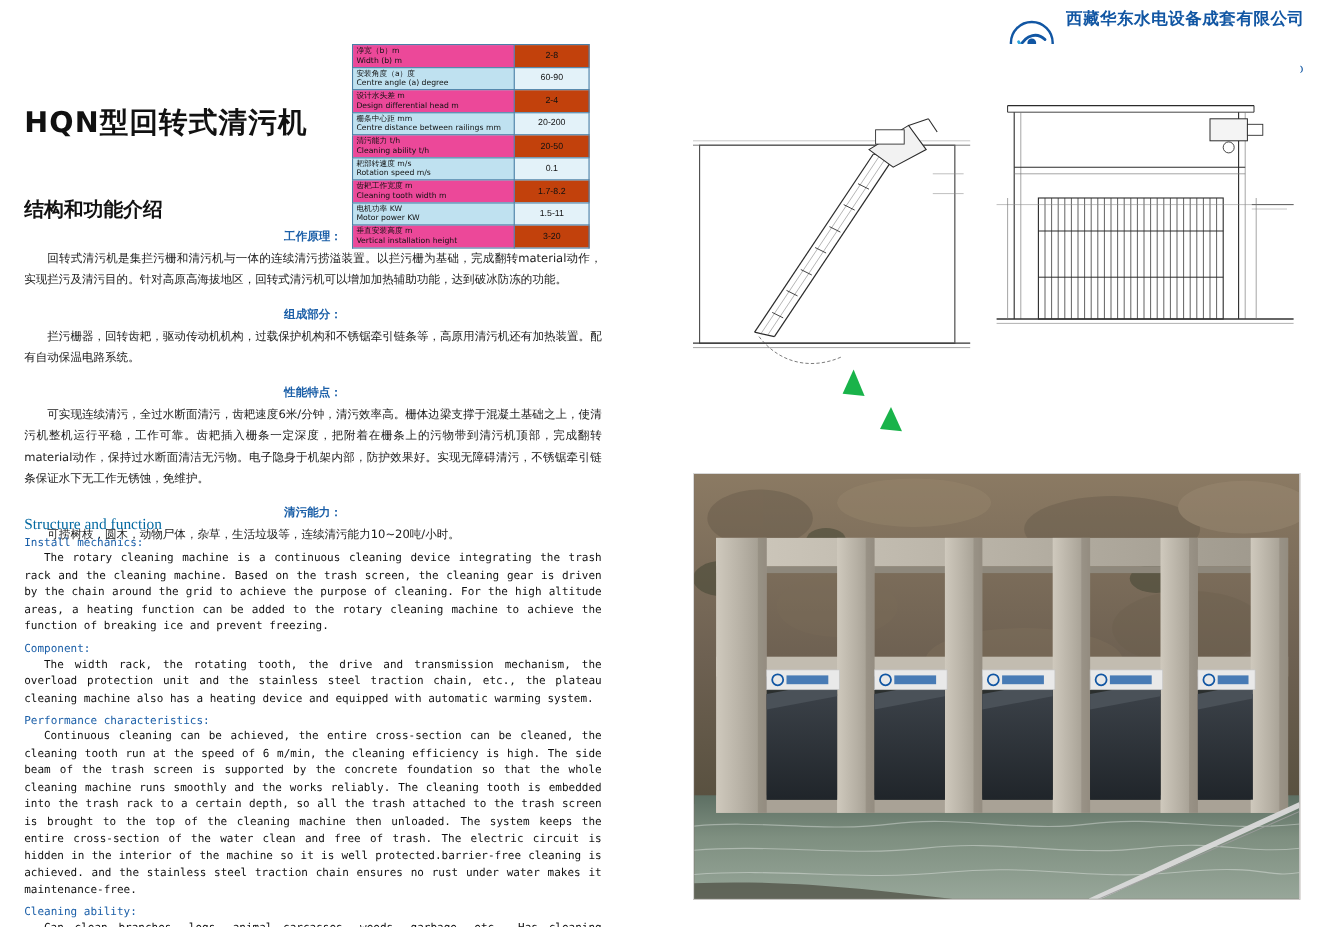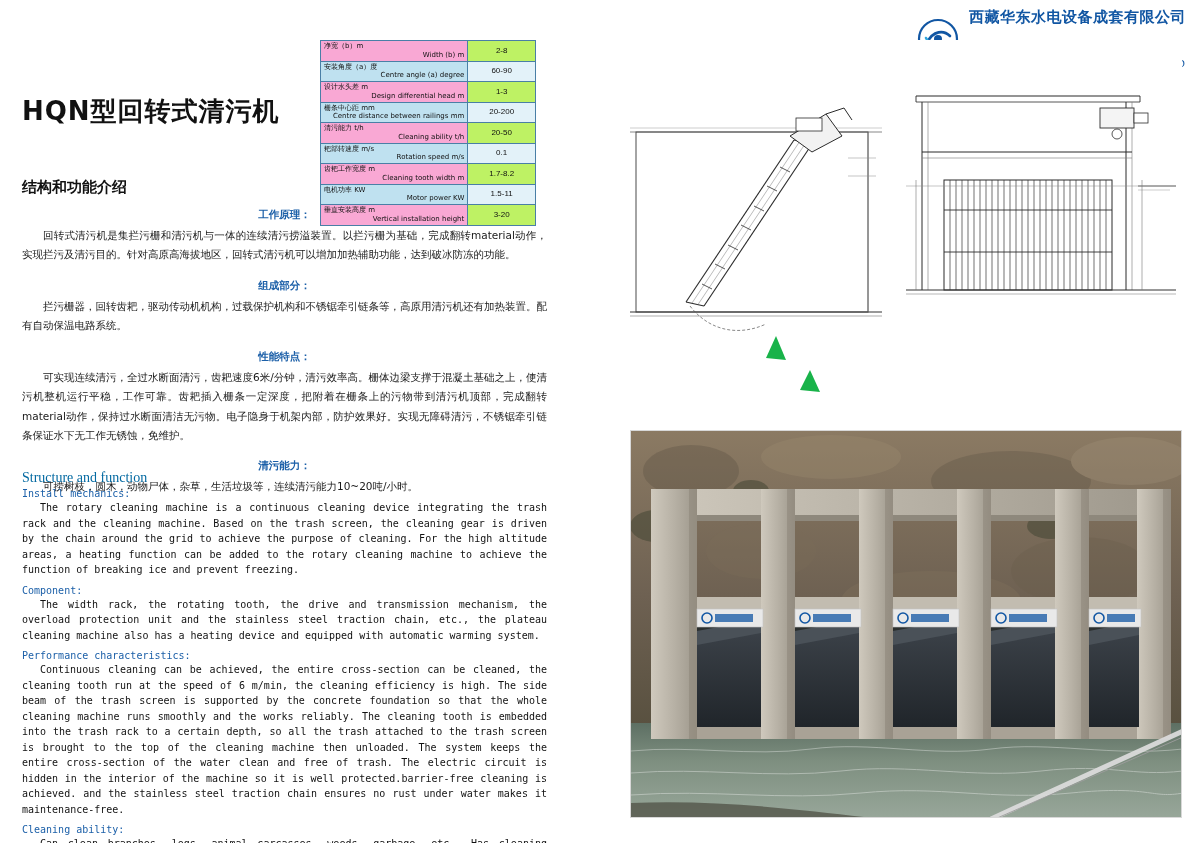--- a/index.html
+++ b/index.html
@@ -33,21 +33,21 @@
 
   
   .title-cn {
     position:absolute; left:22px; top:94px;
     font-family:"DejaVu Sans", sans-serif;
     font-size:26px; font-weight:bold; color:#111; letter-spacing:1px;
   }
   .subtitle-cn {
     position:absolute; left:22px; top:178px;
     font-family:"DejaVu Sans", sans-serif;
-    font-size:15px; font-weight:bold; color:#111;
+    font-size:18px; font-weight:bold; color:#111;
   }
 
   
   .cn-body { position:absolute; left:22px; top:208px; width:525px; }
   .cn-head {
     font-family:"DejaVu Sans", sans-serif;
     font-size:10.5px; color:#1b5fa8; font-weight:bold; margin-bottom:4px;text-align:center;
   }
   .cn-para {
     font-family:"DejaVu Sans", sans-serif;
@@ -63,29 +63,29 @@
     width:216px;
   }
   .spec-table td {
     border:1px solid #4a7fa6;
     font-size:7px;
     line-height:1.25;
     padding:1px 3px;
     vertical-align:middle;
     font-family:"DejaVu Sans", sans-serif;
   }
-  .spec-table td.label { background:#f9a8d4; width:148px; color:#111; }
+  .spec-table td.label { background:#ec4899; width:148px; color:#111; }
   .spec-table td.value {
-    background:#bef264; width:68px; text-align:center;
+    background:#c2410c; width:68px; text-align:center;
     font-family:"Liberation Sans", sans-serif; font-size:8px;
   }
   .spec-table tr:nth-child(even) td.label { background:#bfe1f0; }
   .spec-table tr:nth-child(even) td.value { background:#e3f2f9; }
   .lab-cn { display:block; }
-  .lab-en { display:block;text-align:right; }
+  .lab-en { display:block; }
 
   
   .en-title {
     position:absolute; left:22px; top:444px;
     font-family:"DejaVu Sans Mono", monospace;
     font-size:18px; color:#111; letter-spacing:0px;
   }
   .en-sub {
     position:absolute; left:22px; top:470px;
     font-family:Liberation Serif, serif;
@@ -168,21 +168,21 @@
           <span class="lab-cn">安装角度（a）度</span>
           <span class="lab-en">Centre angle (a) degree</span>
         </td>
         <td class="value">60-90</td>
       </tr>
       <tr>
         <td class="label">
           <span class="lab-cn">设计水头差 m</span>
           <span class="lab-en">Design differential head m</span>
         </td>
-        <td class="value">1-3</td>
+        <td class="value">2-4</td>
       </tr>
       <tr>
         <td class="label">
           <span class="lab-cn">栅条中心距 mm</span>
           <span class="lab-en">Centre distance between railings mm</span>
         </td>
         <td class="value">20-200</td>
       </tr>
       <tr>
         <td class="label">

